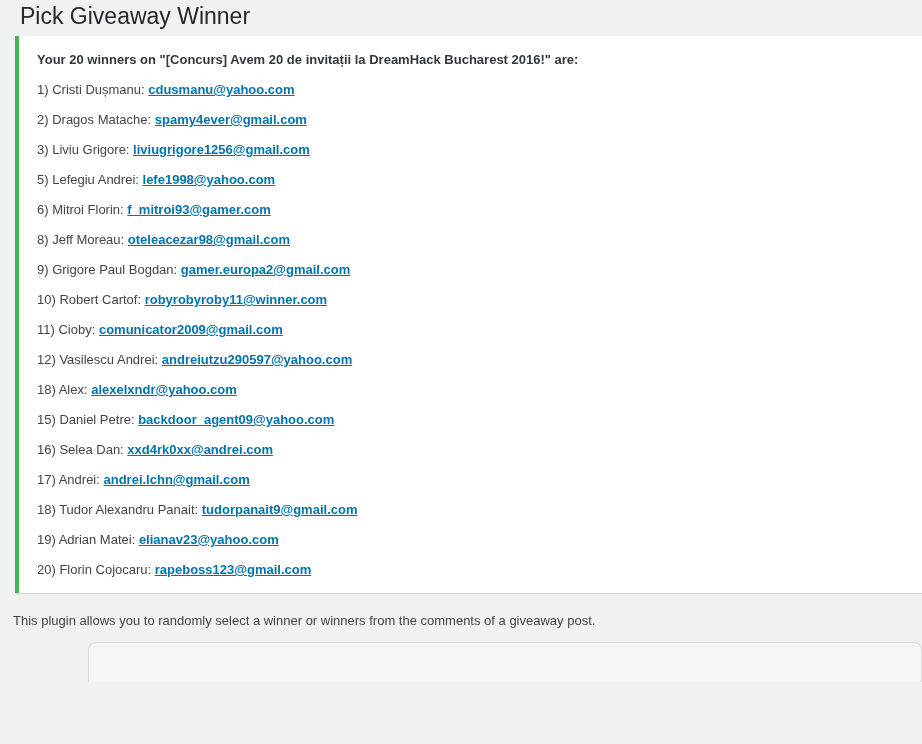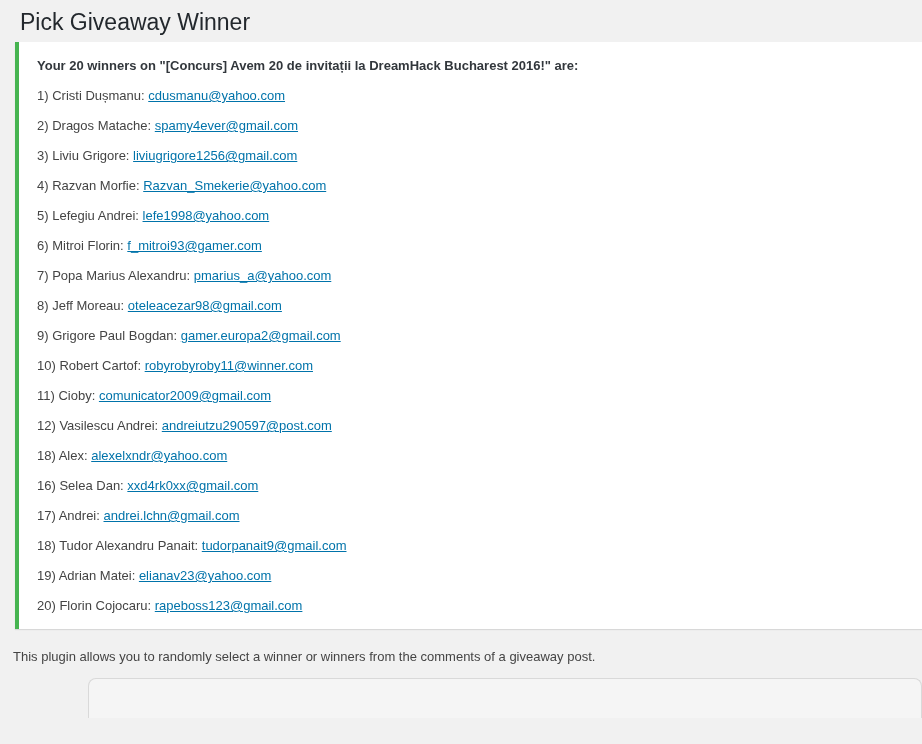--- a/index.html
+++ b/index.html
@@ -10,21 +10,21 @@
     background: #f1f1f1;
     font-family: "Liberation Sans", sans-serif;
     overflow: hidden;
     position: relative;
   }
   .page-title {
     font-size: 23px;
     font-weight: 400;
     color: #23282d;
     margin: 0;
-    padding: 8px 0 0 20px;
+    padding: 2px 0 0 20px;
     line-height: 29px;
   }
   .notice {
     background: #ffffff;
     border-left: 4px solid #46b450;
     box-shadow: 0 1px 1px 0 rgba(0,0,0,.1);
     margin: 5px 0 0 15px;
     padding: 1px 18px;
   }
   .notice p {
@@ -34,20 +34,21 @@
     color: #444444;
   }
   .notice p.intro {
     font-weight: 700;
     color: #32373c;
   }
   a.email {
     color: #0073aa;
     text-decoration: underline;
     cursor: pointer;
+    font-weight: bold;
   }
   .footer-text {
     margin: 20px 0 14px 13px;
     font-size: 13px;
     line-height: 15px;
     color: #444444;
   }
   .bottom-panel {
     margin: 11px 0 0 88px;
     height: 40px;
@@ -61,31 +62,30 @@
 <body>
 
 <h1 class="page-title">Pick Giveaway Winner</h1>
 
 <div class="notice">
   <p class="intro">Your 20 winners on "[Concurs] Avem 20 de invitații la DreamHack Bucharest 2016!" are:</p>
 
   <p class="entry"><span>1) Cristi Dușmanu: </span><a href="#" class="email">cdusmanu@yahoo.com</a></p>
   <p class="entry"><span>2) Dragos Matache: </span><a href="#" class="email">spamy4ever@gmail.com</a></p>
   <p class="entry"><span>3) Liviu Grigore: </span><a href="#" class="email">liviugrigore1256@gmail.com</a></p>
-  <p class="entry"><span>4) Razvan Morfie: </span><a href="#" class="email">Razvan_Smekerie@yahoo.com</a></p>
   <p class="entry"><span>5) Lefegiu Andrei: </span><a href="#" class="email">lefe1998@yahoo.com</a></p>
   <p class="entry"><span>6) Mitroi Florin: </span><a href="#" class="email">f_mitroi93@gamer.com</a></p>
-  <p class="entry"><span>7) Popa Marius Alexandru: </span><a href="#" class="email">pmarius_a@yahoo.com</a></p>
   <p class="entry"><span>8) Jeff Moreau: </span><a href="#" class="email">oteleacezar98@gmail.com</a></p>
   <p class="entry"><span>9) Grigore Paul Bogdan: </span><a href="#" class="email">gamer.europa2@gmail.com</a></p>
   <p class="entry"><span>10) Robert Cartof: </span><a href="#" class="email">robyrobyroby11@winner.com</a></p>
   <p class="entry"><span>11) Cioby: </span><a href="#" class="email">comunicator2009@gmail.com</a></p>
-  <p class="entry"><span>12) Vasilescu Andrei: </span><a href="#" class="email">andreiutzu290597@post.com</a></p>
+  <p class="entry"><span>12) Vasilescu Andrei: </span><a href="#" class="email">andreiutzu290597@yahoo.com</a></p>
   <p class="entry"><span>18) Alex: </span><a href="#" class="email">alexelxndr@yahoo.com</a></p>
-  <p class="entry"><span>16) Selea Dan: </span><a href="#" class="email">xxd4rk0xx@gmail.com</a></p>
+  <p class="entry"><span>15) Daniel Petre: </span><a href="#" class="email">backdoor_agent09@yahoo.com</a></p>
+  <p class="entry"><span>16) Selea Dan: </span><a href="#" class="email">xxd4rk0xx@andrei.com</a></p>
   <p class="entry"><span>17) Andrei: </span><a href="#" class="email">andrei.lchn@gmail.com</a></p>
   <p class="entry"><span>18) Tudor Alexandru Panait: </span><a href="#" class="email">tudorpanait9@gmail.com</a></p>
   <p class="entry"><span>19) Adrian Matei: </span><a href="#" class="email">elianav23@yahoo.com</a></p>
   <p class="entry"><span>20) Florin Cojocaru: </span><a href="#" class="email">rapeboss123@gmail.com</a></p>
 </div>
 
 <p class="footer-text">This plugin allows you to randomly select a winner or winners from the comments of a giveaway post.</p>
 
 <div class="bottom-panel"></div>
 

